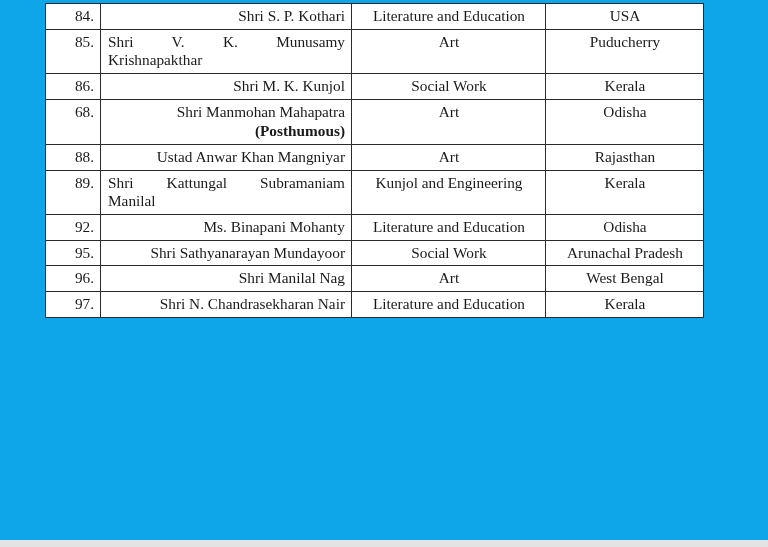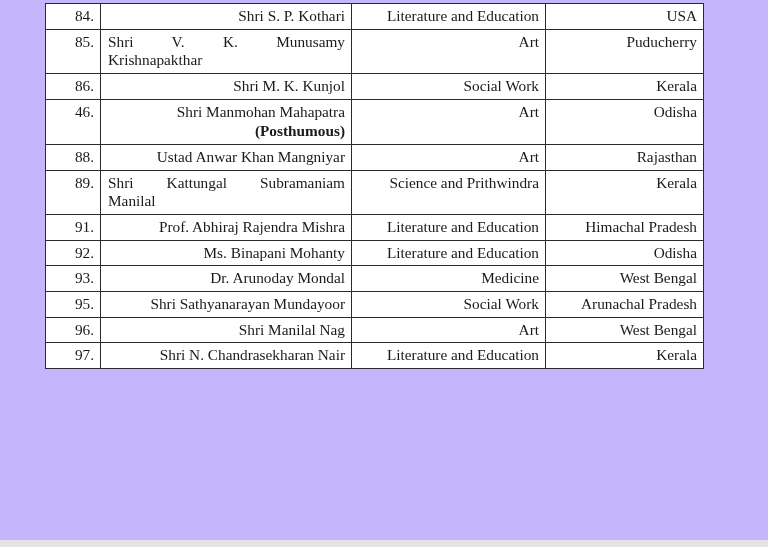--- a/index.html
+++ b/index.html
@@ -15,21 +15,21 @@
     color: #1a1a1a;
     position: relative;
   }
 
   #page {
     position: absolute;
     left: 0;
     top: 0;
     width: 768px;
     height: 547px;
-    background: #c4b5fd;
+    background: #0ea5e9;
   }
 
   
   #awards-table {
     position: absolute;
     left: 45px;
     top: 3px;
     width: 658px;
     border-collapse: collapse;
     table-layout: fixed;
@@ -64,21 +64,21 @@
     display: block;
     text-align: justify;
     text-align-last: justify;
   }
   td.name.justify .ln2 {
     display: block;
     text-align: right;
     text-align-last: left;
   }
 
-  td.field, td.state { text-align: right; white-space: nowrap; }
+  td.field, td.state { text-align: center; white-space: nowrap; }
 
   .posthumous {
     display: block;
     font-weight: bold;
     margin-top: 1px;
     margin-left: 7px;
   }
 
   
   tr.section-break > td {
@@ -127,57 +127,45 @@
           <td class="field">Art</td>
           <td class="state">Puducherry</td>
         </tr>
         <tr>
           <td class="num">86.</td>
           <td class="name"><span>Shri M. K. Kunjol</span></td>
           <td class="field">Social Work</td>
           <td class="state">Kerala</td>
         </tr>
         <tr>
-          <td class="num">46.</td>
+          <td class="num">68.</td>
           <td class="name"><span>Shri Manmohan Mahapatra</span><span class="posthumous">(Posthumous)</span></td>
           <td class="field">Art</td>
           <td class="state">Odisha</td>
         </tr>
         <tr>
           <td class="num">88.</td>
           <td class="name"><span>Ustad Anwar Khan Mangniyar</span></td>
           <td class="field">Art</td>
           <td class="state">Rajasthan</td>
         </tr>
         <tr>
           <td class="num">89.</td>
           <td class="name justify">
             <span class="ln1">Shri Kattungal Subramaniam</span>
             <span class="ln2">Manilal</span>
           </td>
-          <td class="field">Science and Prithwindra</td>
+          <td class="field">Kunjol and Engineering</td>
           <td class="state">Kerala</td>
-        </tr>
-        <tr class="section-break">
-          <td class="num">91.</td>
-          <td class="name"><span>Prof. Abhiraj Rajendra Mishra</span></td>
-          <td class="field">Literature and Education</td>
-          <td class="state">Himachal Pradesh</td>
         </tr>
         <tr>
           <td class="num">92.</td>
           <td class="name"><span>Ms. Binapani Mohanty</span></td>
           <td class="field">Literature and Education</td>
           <td class="state">Odisha</td>
-        </tr>
-        <tr>
-          <td class="num">93.</td>
-          <td class="name"><span>Dr. Arunoday Mondal</span></td>
-          <td class="field">Medicine</td>
-          <td class="state">West Bengal</td>
         </tr>
         <tr>
           <td class="num">95.</td>
           <td class="name"><span>Shri Sathyanarayan Mundayoor</span></td>
           <td class="field">Social Work</td>
           <td class="state">Arunachal Pradesh</td>
         </tr>
         <tr>
           <td class="num">96.</td>
           <td class="name"><span>Shri Manilal Nag</span></td>

